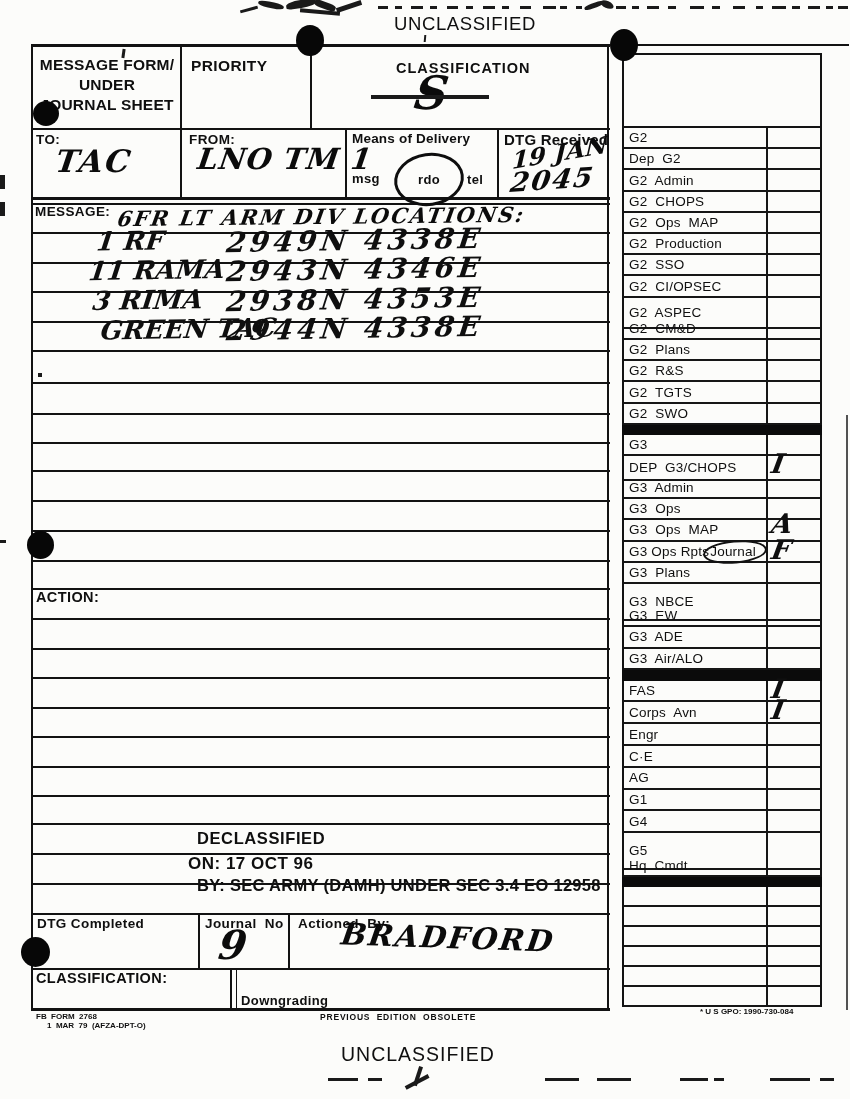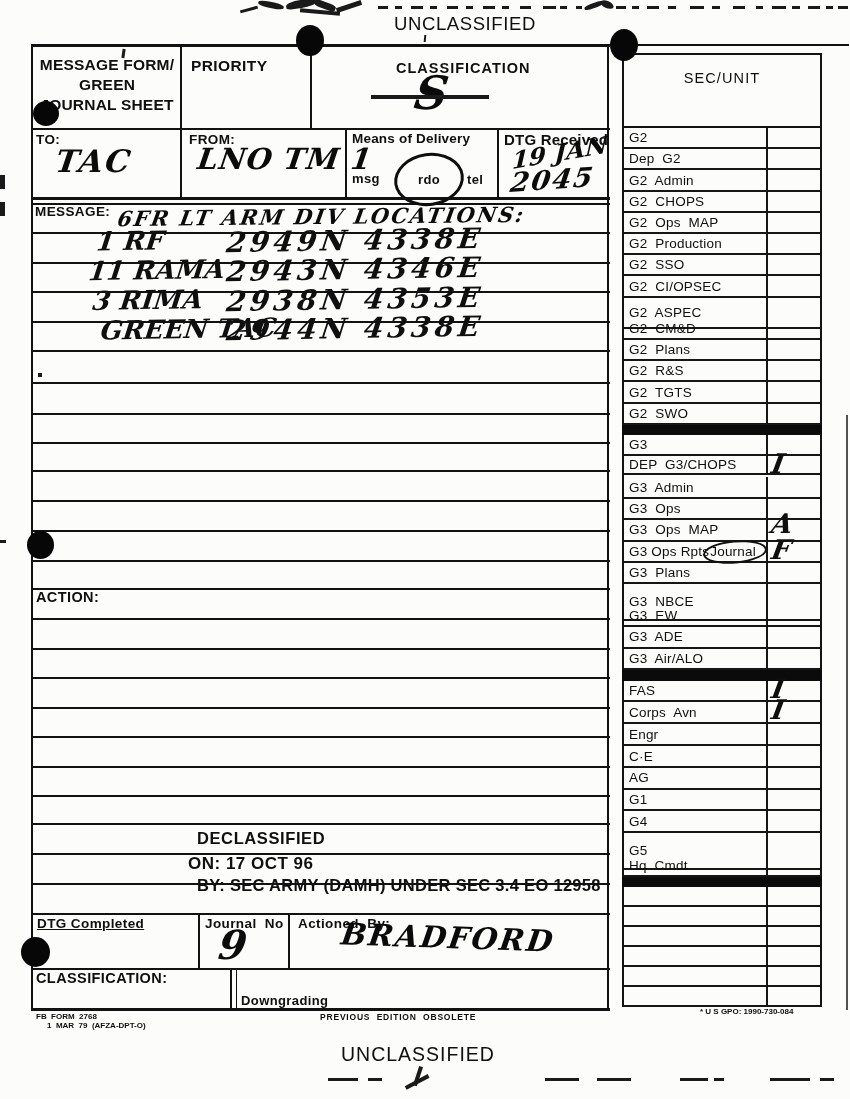--- a/index.html
+++ b/index.html
@@ -96,21 +96,21 @@
       <div class="hline" style="left: 31px; top: 766px; width: 579px;"></div>
       <div class="hline" style="left: 31px; top: 795px; width: 579px;"></div>
       <div class="hline" style="left: 31px; top: 823px; width: 579px;"></div>
       <div class="hline" style="left: 31px; top: 853px; width: 579px;"></div>
       <div class="hline" style="left: 31px; top: 883px; width: 579px;"></div>
       <div class="hline" style="left: 31px; top: 913px; width: 579px;"></div>
     </div>
 
   <div class="lbl" style="left:36px;top:55px;width:142px;text-align:center;font-size:15.5px;line-height:20px;letter-spacing:.2px;">
     <div>MESSAGE FORM/</div>
-    <div>GREEN</div>
+    <div>UNDER</div>
     <div>JOURNAL SHEET</div>
   </div>
   <div class="lbl" style="left:191px;top:57px;font-size:15.5px;">PRIORITY</div>
   <div class="lbl" style="left:396px;top:60px;font-size:14.5px;letter-spacing:1px;">CLASSIFICATION</div>
   <div class="hand skew" style="left:415px;top:66px;font-size:46px;">S</div>
   <div class="art" style="left:371px;top:95px;width:118px;height:3.6px;z-index:6;"></div>
 
   <div class="lbl" style="left:36px;top:132px;font-size:13.5px;">TO:</div>
   <div class="hand skew" style="left:56px;top:143px;font-size:31px;letter-spacing:2px;">TAC</div>
   <div class="lbl" style="left:189px;top:132px;font-size:13.5px;">FROM:</div>
@@ -145,36 +145,35 @@
         <span class="msg-coords">2944N 4338E</span>
       </div>
     </div>
 
   <div class="lbl" style="left:36px;top:589px;font-size:14.5px;">ACTION:</div>
 
   <div class="lbl" style="left:197px;top:829px;font-size:16.5px;letter-spacing:.6px;z-index:3;">DECLASSIFIED</div>
   <div class="lbl" style="left:188px;top:854px;font-size:17px;letter-spacing:.5px;z-index:3;">ON: 17 OCT 96</div>
   <div class="lbl" style="left:197px;top:876px;font-size:16.5px;letter-spacing:.3px;z-index:3;">BY: SEC ARMY (DAMH) UNDER SEC 3.4 EO 12958</div>
 
-  <div class="lbl" style="left:37px;top:916px;font-size:13.5px;text-decoration:underline;">DTG Completed</div>
+  <div class="lbl" style="left:37px;top:916px;font-size:13.5px;">DTG Completed</div>
   <div class="lbl" style="left:205px;top:916px;font-size:13.5px;white-space:pre;">Journal  No</div>
   <div class="hand skew" style="left:219px;top:921px;font-size:40px;">9</div>
   <div class="lbl" style="left:298px;top:916px;font-size:13.5px;white-space:pre;">Actioned  By:</div>
   <div class="hand" style="left:341px;top:920px;font-size:30px;letter-spacing:2px;transform:skewX(-6deg) rotate(2deg);">BRADFORD</div>
   <div class="lbl" style="left:36px;top:970px;font-size:14.5px;">CLASSIFICATION:</div>
   <div class="lbl" style="left:241px;top:993px;font-size:13px;font-weight:600;">Downgrading</div>
 
   <div class="smalltxt" style="left:36px;top:1012px;font-size:8px;white-space:pre;">FB  FORM  2768</div>
   <div class="smalltxt" style="left:47px;top:1021px;font-size:8px;white-space:pre;">1  MAR  79  (AFZA-DPT-O)</div>
   <div class="smalltxt" style="left:320px;top:1012px;font-size:8.5px;letter-spacing:.8px;white-space:pre;">PREVIOUS  EDITION  OBSOLETE</div>
   <div class="smalltxt" style="left:700px;top:1007px;font-size:8px;">* U S  GPO: 1990-730-084</div>
 
   <div class="dist">
     <div class="dist-header">
-      <div>SEC/UNIT</div>
     </div>
     <div id="dist-rows">
         <div class="drow" style="top: 75px; height: 21.2px;">
           <span class="dlabel">G2</span>
           <span class="dcell"></span>
         </div>
         <div class="drow" style="top: 96.2px; height: 21.2px;">
           <span class="dlabel">Dep  G2</span>
           <span class="dcell"></span>
         </div>
@@ -224,21 +223,21 @@
         </div>
         <div class="drow" style="top: 350.6px; height: 21.2px;">
           <span class="dlabel">G2  SWO</span>
           <span class="dcell"></span>
         </div>
         <div class="dbar" style="top: 371.8px; height: 9.8px;"></div>
         <div class="drow" style="top: 381.6px; height: 21.4px;">
           <span class="dlabel">G3</span>
           <span class="dcell"></span>
         </div>
-        <div class="drow" style="top: 403px; height: 19px;">
+        <div class="drow" style="top: 403px; height: 25px;">
           <span class="dlabel">DEP  G3/CHOPS</span>
           <span class="dcell">
             <span class="dmark">I</span>
           </span>
         </div>
         <div class="drow" style="top: 424.4px; height: 21.4px;">
           <span class="dlabel">G3  Admin</span>
           <span class="dcell"></span>
         </div>
         <div class="drow" style="top: 445.8px; height: 21.4px;">

